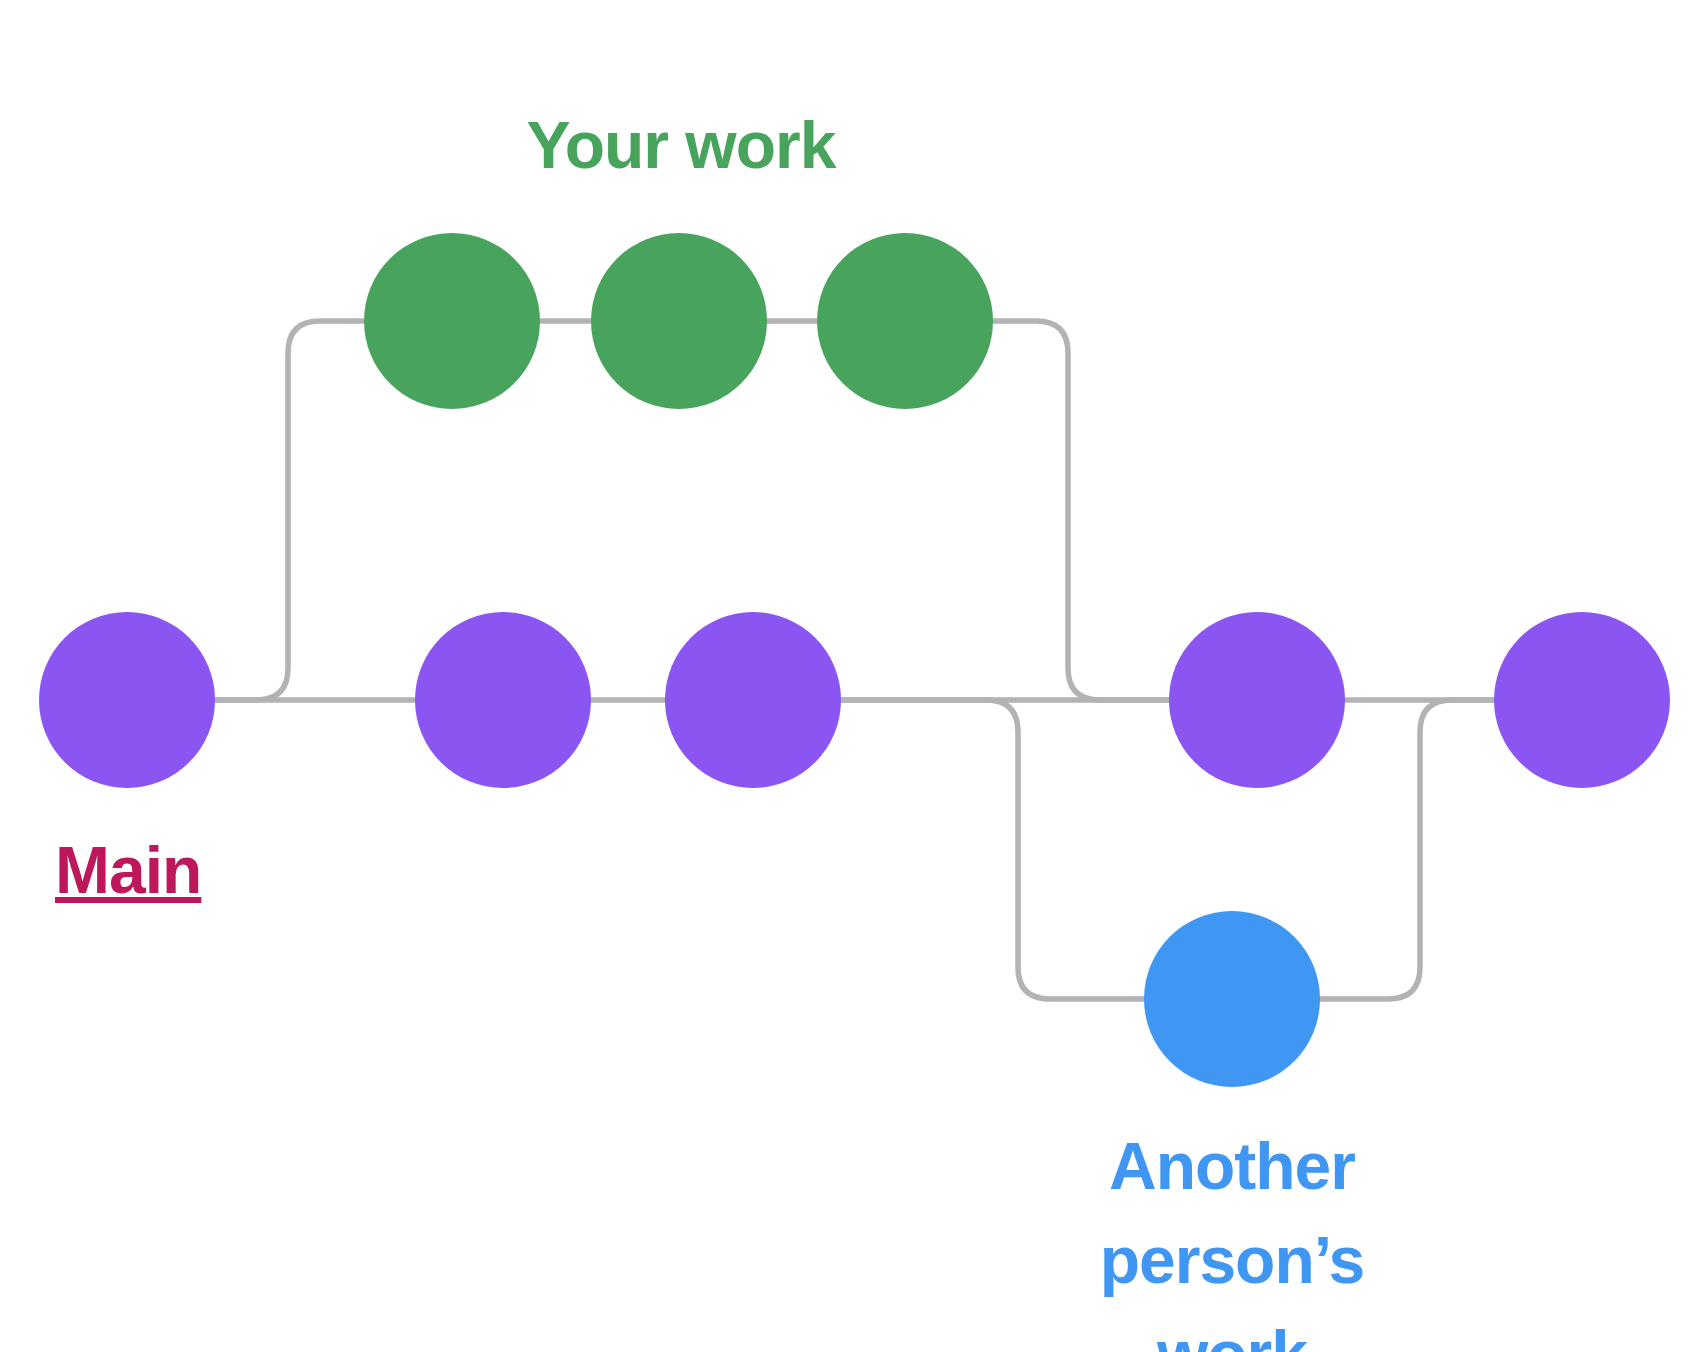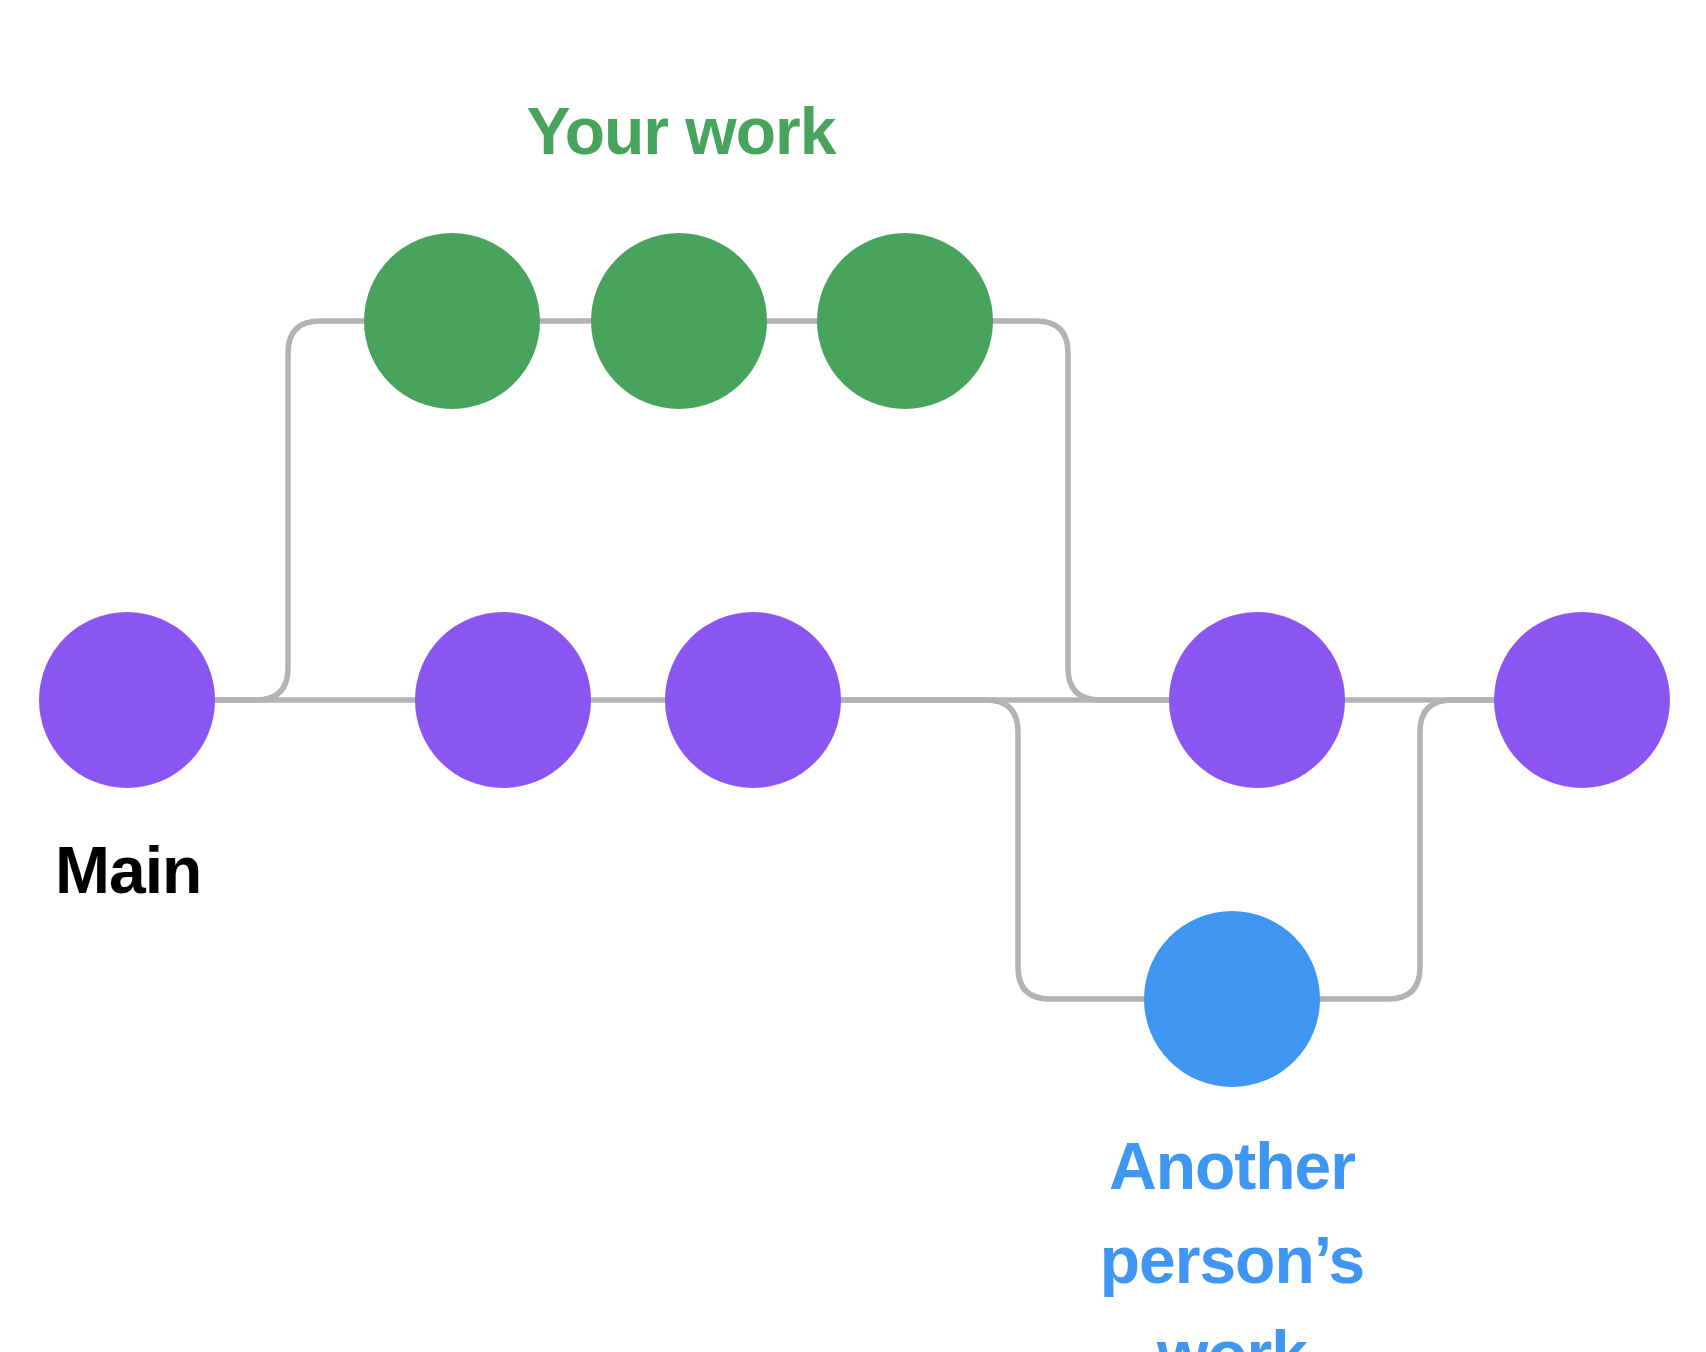--- a/index.html
+++ b/index.html
@@ -23,21 +23,21 @@
   .label {
     position: absolute;
     font-weight: 700;
     font-size: 66px;
     line-height: 66px;
     letter-spacing: -1px;
     white-space: pre-line;
   }
   .label-your-work {
     left: 681px;
-    top: 98px;
+    top: 112px;
     transform: translateX(-50%);
     text-align: center;
   }
   .label-main {
     left: 55px;
     top: 837px;
     text-align: left;
   }
   .label-another {
     left: 1232px;
@@ -65,17 +65,17 @@
         <circle cx="1582" cy="700" r="88" fill="#8B55F2"></circle>
         <circle cx="452" cy="321" r="88" fill="#48A35C"></circle>
         <circle cx="679" cy="321" r="88" fill="#48A35C"></circle>
         <circle cx="905" cy="321" r="88" fill="#48A35C"></circle>
         <circle cx="1232" cy="999" r="88" fill="#3F96F3"></circle>
       </g>
   </svg>
 
   <div class="label label-your-work" style="color: rgb(72, 163, 92);">Your work</div>
 
-  <div class="label label-main" style="color: #000000;">Main</div>
+  <div class="label label-main" style="color: #be185d; text-decoration: underline;">Main</div>
 
   <div class="label label-another" style="color: rgb(63, 150, 243);">Another person’s
 work</div>
 </div>
 
 </body></html>

